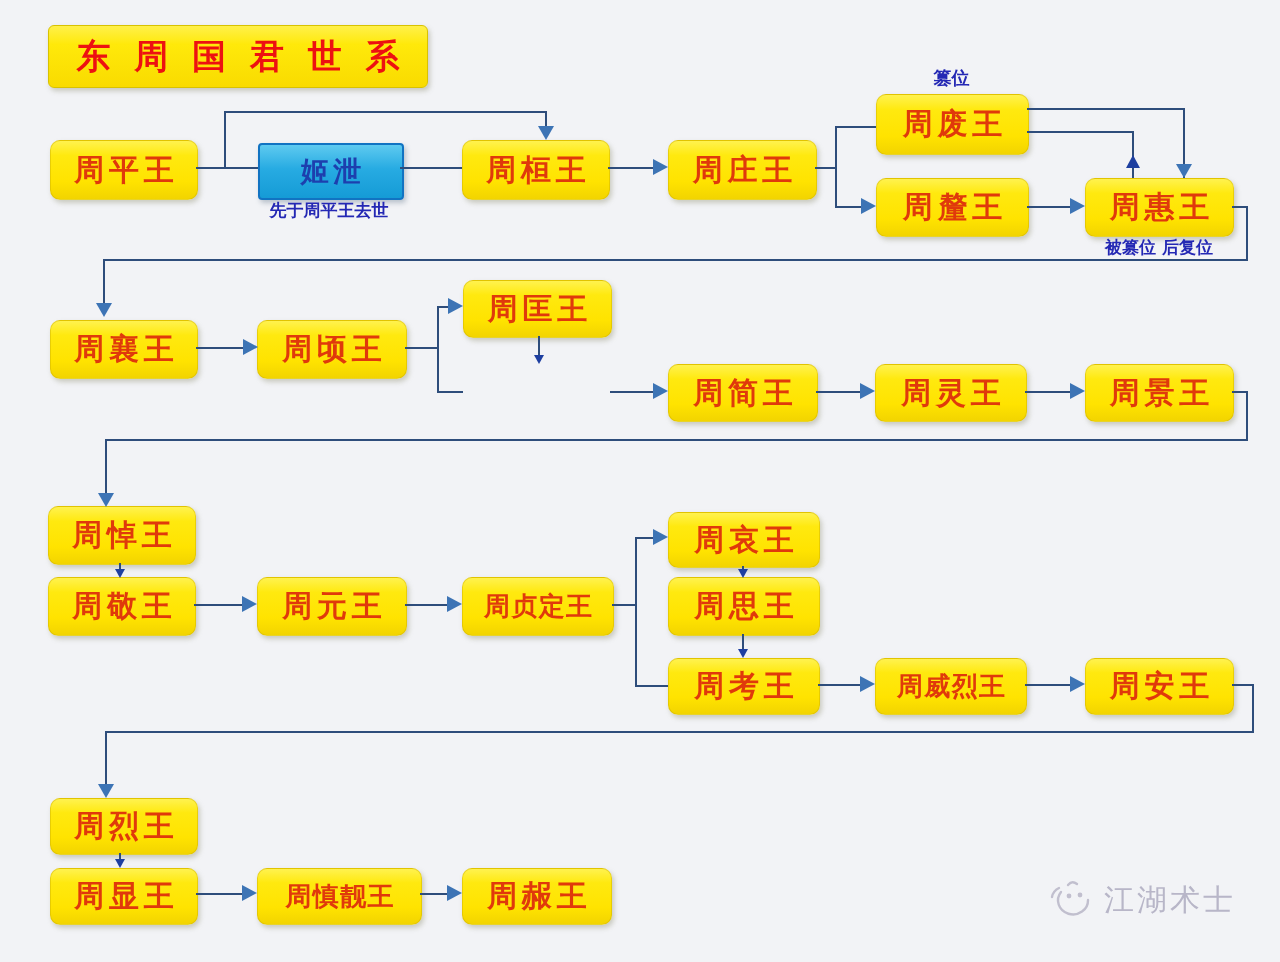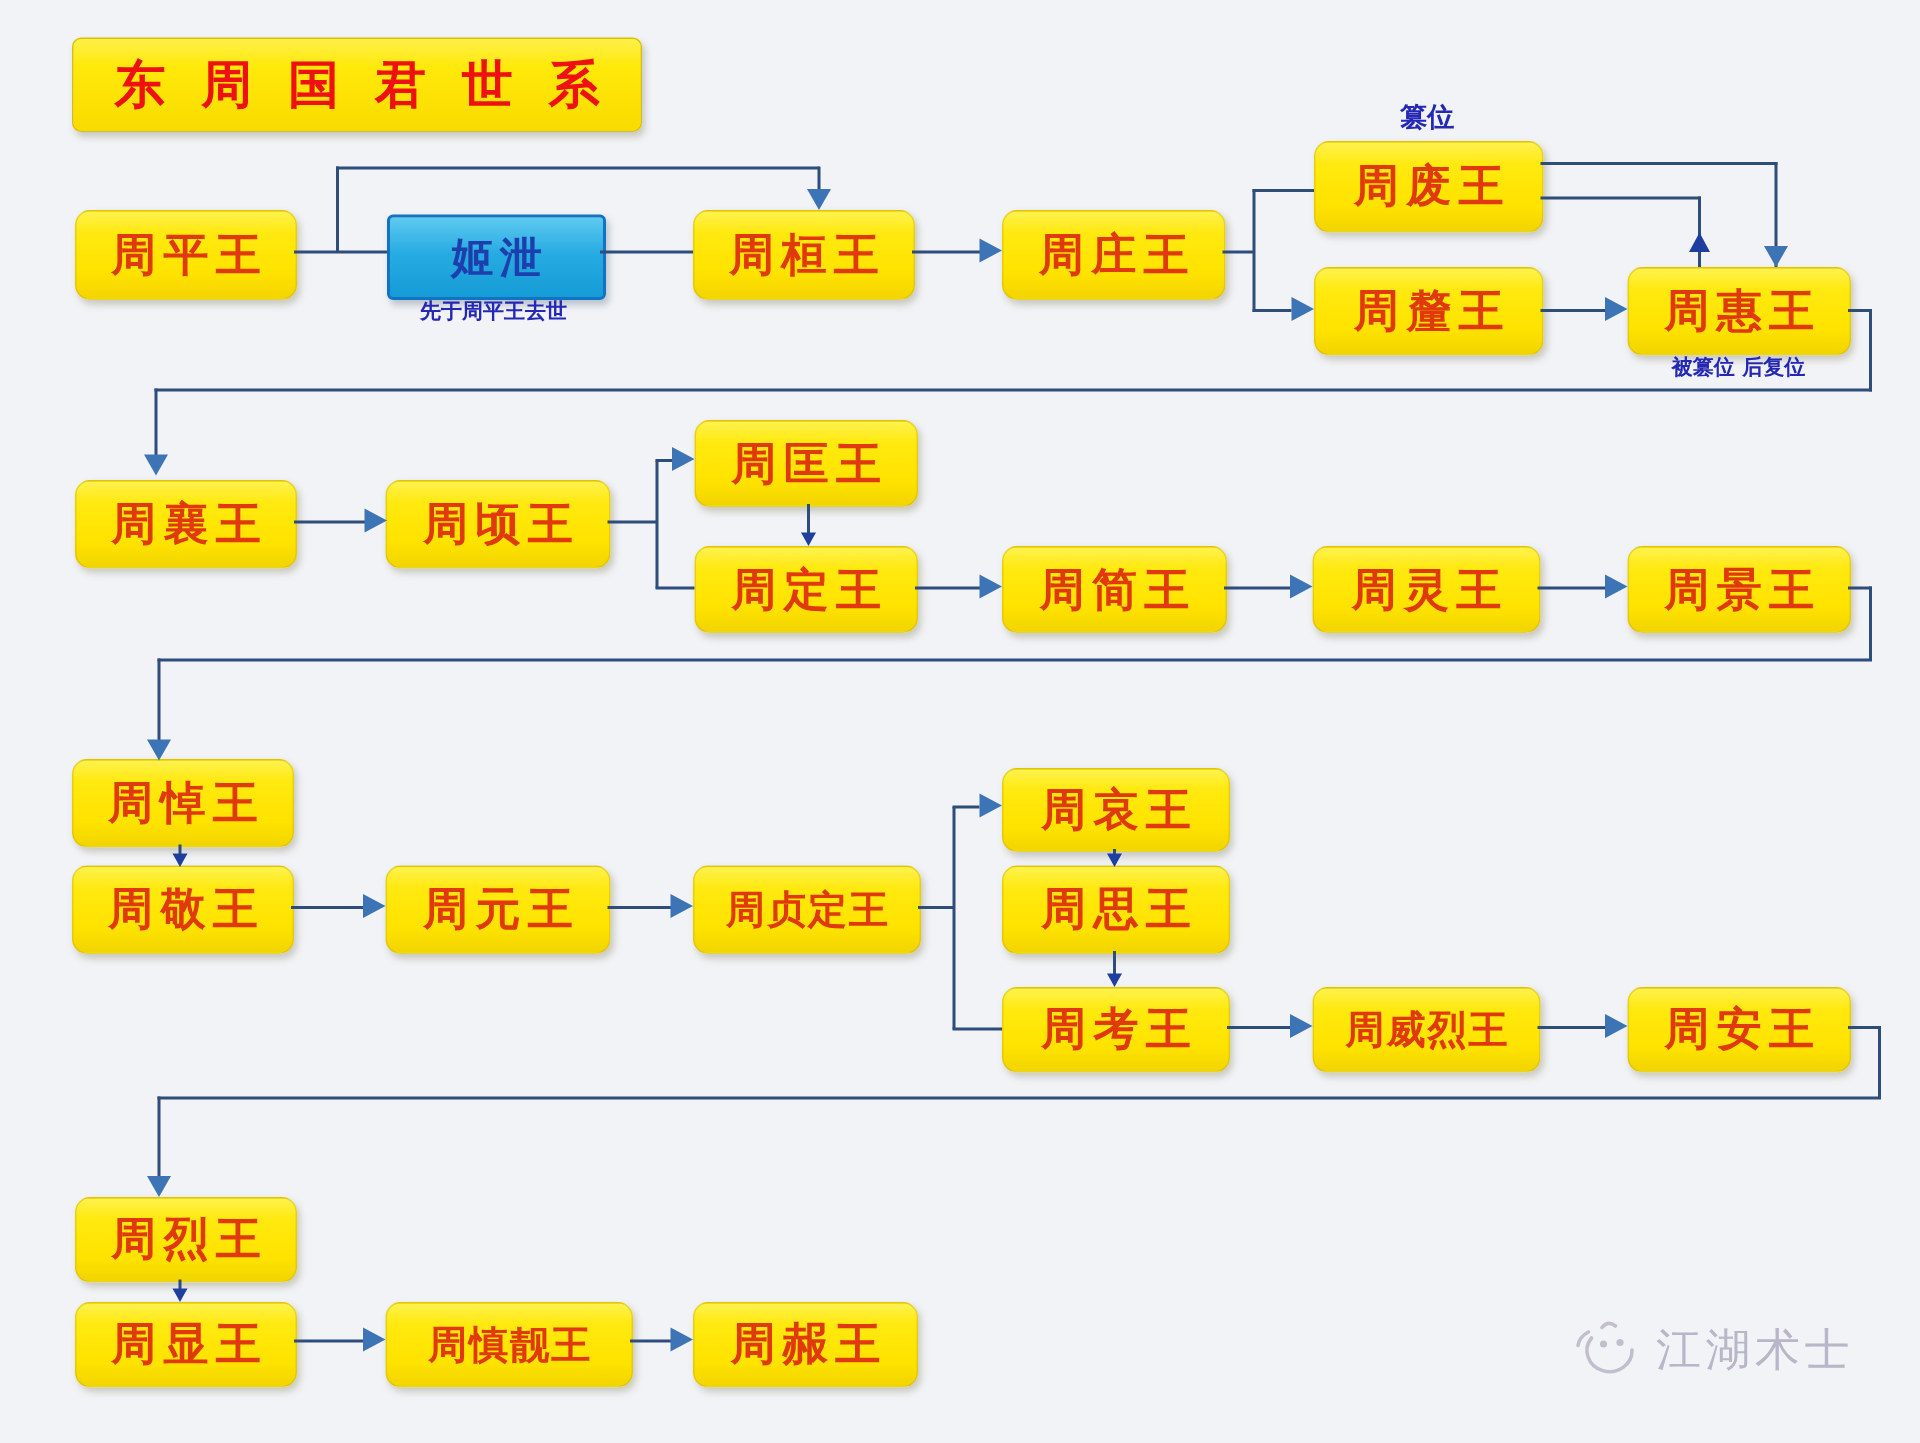--- a/index.html
+++ b/index.html
@@ -35,21 +35,21 @@
     letter-spacing:.16em;text-indent:.16em;white-space:nowrap;text-align:center;
   }
   .kbox.w4{font-size:26px;letter-spacing:.05em;text-indent:.05em;}
   .heir{
     background:linear-gradient(180deg,#5ecaf0 0%,#27abe2 45%,#159bd6 100%);
     border:2px solid #1173c2;border-radius:4px;
     color:#1d3fae;box-shadow:2px 3px 5px rgba(100,120,140,.4);
   }
   
   .ann{
-    position:absolute;color:var(--note);font-weight:bold;font-size:14px;
+    position:absolute;color:var(--note);font-weight:bold;font-size:17px;
     text-align:center;white-space:nowrap;
   }
   
   .hl{position:absolute;height:2px;background:var(--line);}
   .vl{position:absolute;width:2px;background:var(--line);}
   .ar{position:absolute;width:0;height:0;border-top:8px solid transparent;
       border-bottom:8px solid transparent;border-left:15px solid var(--arrow);}
   .ad{position:absolute;width:0;height:0;border-left:8px solid transparent;
       border-right:8px solid transparent;border-top:14px solid var(--arrow);}
   .ads{position:absolute;width:0;height:0;border-left:5px solid transparent;
@@ -76,21 +76,20 @@
   <div class="kbox" style="left:668px;top:140px;width:147px;height:58px">周庄王</div>
   <div class="ann" style="left:876px;top:66px;width:151px;font-size:18px">篡位</div>
   <div class="kbox" style="left:876px;top:94px;width:151px;height:59px">周废王</div>
   <div class="kbox" style="left:876px;top:178px;width:151px;height:57px">周釐王</div>
   <div class="kbox" style="left:1085px;top:178px;width:147px;height:57px">周惠王</div>
   <div class="ann" style="left:1078px;top:236px;width:162px">被篡位 后复位</div>
 
   <div class="kbox" style="left:50px;top:320px;width:146px;height:57px">周襄王</div>
   <div class="kbox" style="left:257px;top:320px;width:148px;height:57px">周顷王</div>
   <div class="kbox" style="left:463px;top:280px;width:147px;height:56px">周匡王</div>
-  <div class="kbox" style="left:463px;top:364px;width:147px;height:56px">周定王</div>
   <div class="kbox" style="left:668px;top:364px;width:148px;height:56px">周简王</div>
   <div class="kbox" style="left:875px;top:364px;width:150px;height:56px">周灵王</div>
   <div class="kbox" style="left:1085px;top:364px;width:147px;height:56px">周景王</div>
 
   <div class="kbox" style="left:48px;top:577px;width:146px;height:57px">周敬王</div>
   <div class="kbox" style="left:48px;top:506px;width:146px;height:57px">周悼王</div>
   <div class="kbox" style="left:257px;top:577px;width:148px;height:57px">周元王</div>
   <div class="kbox w4" style="left:462px;top:577px;width:150px;height:57px">周贞定王</div>
   <div class="kbox" style="left:668px;top:512px;width:150px;height:54px">周哀王</div>
   <div class="kbox" style="left:668px;top:577px;width:150px;height:57px">周思王</div>

